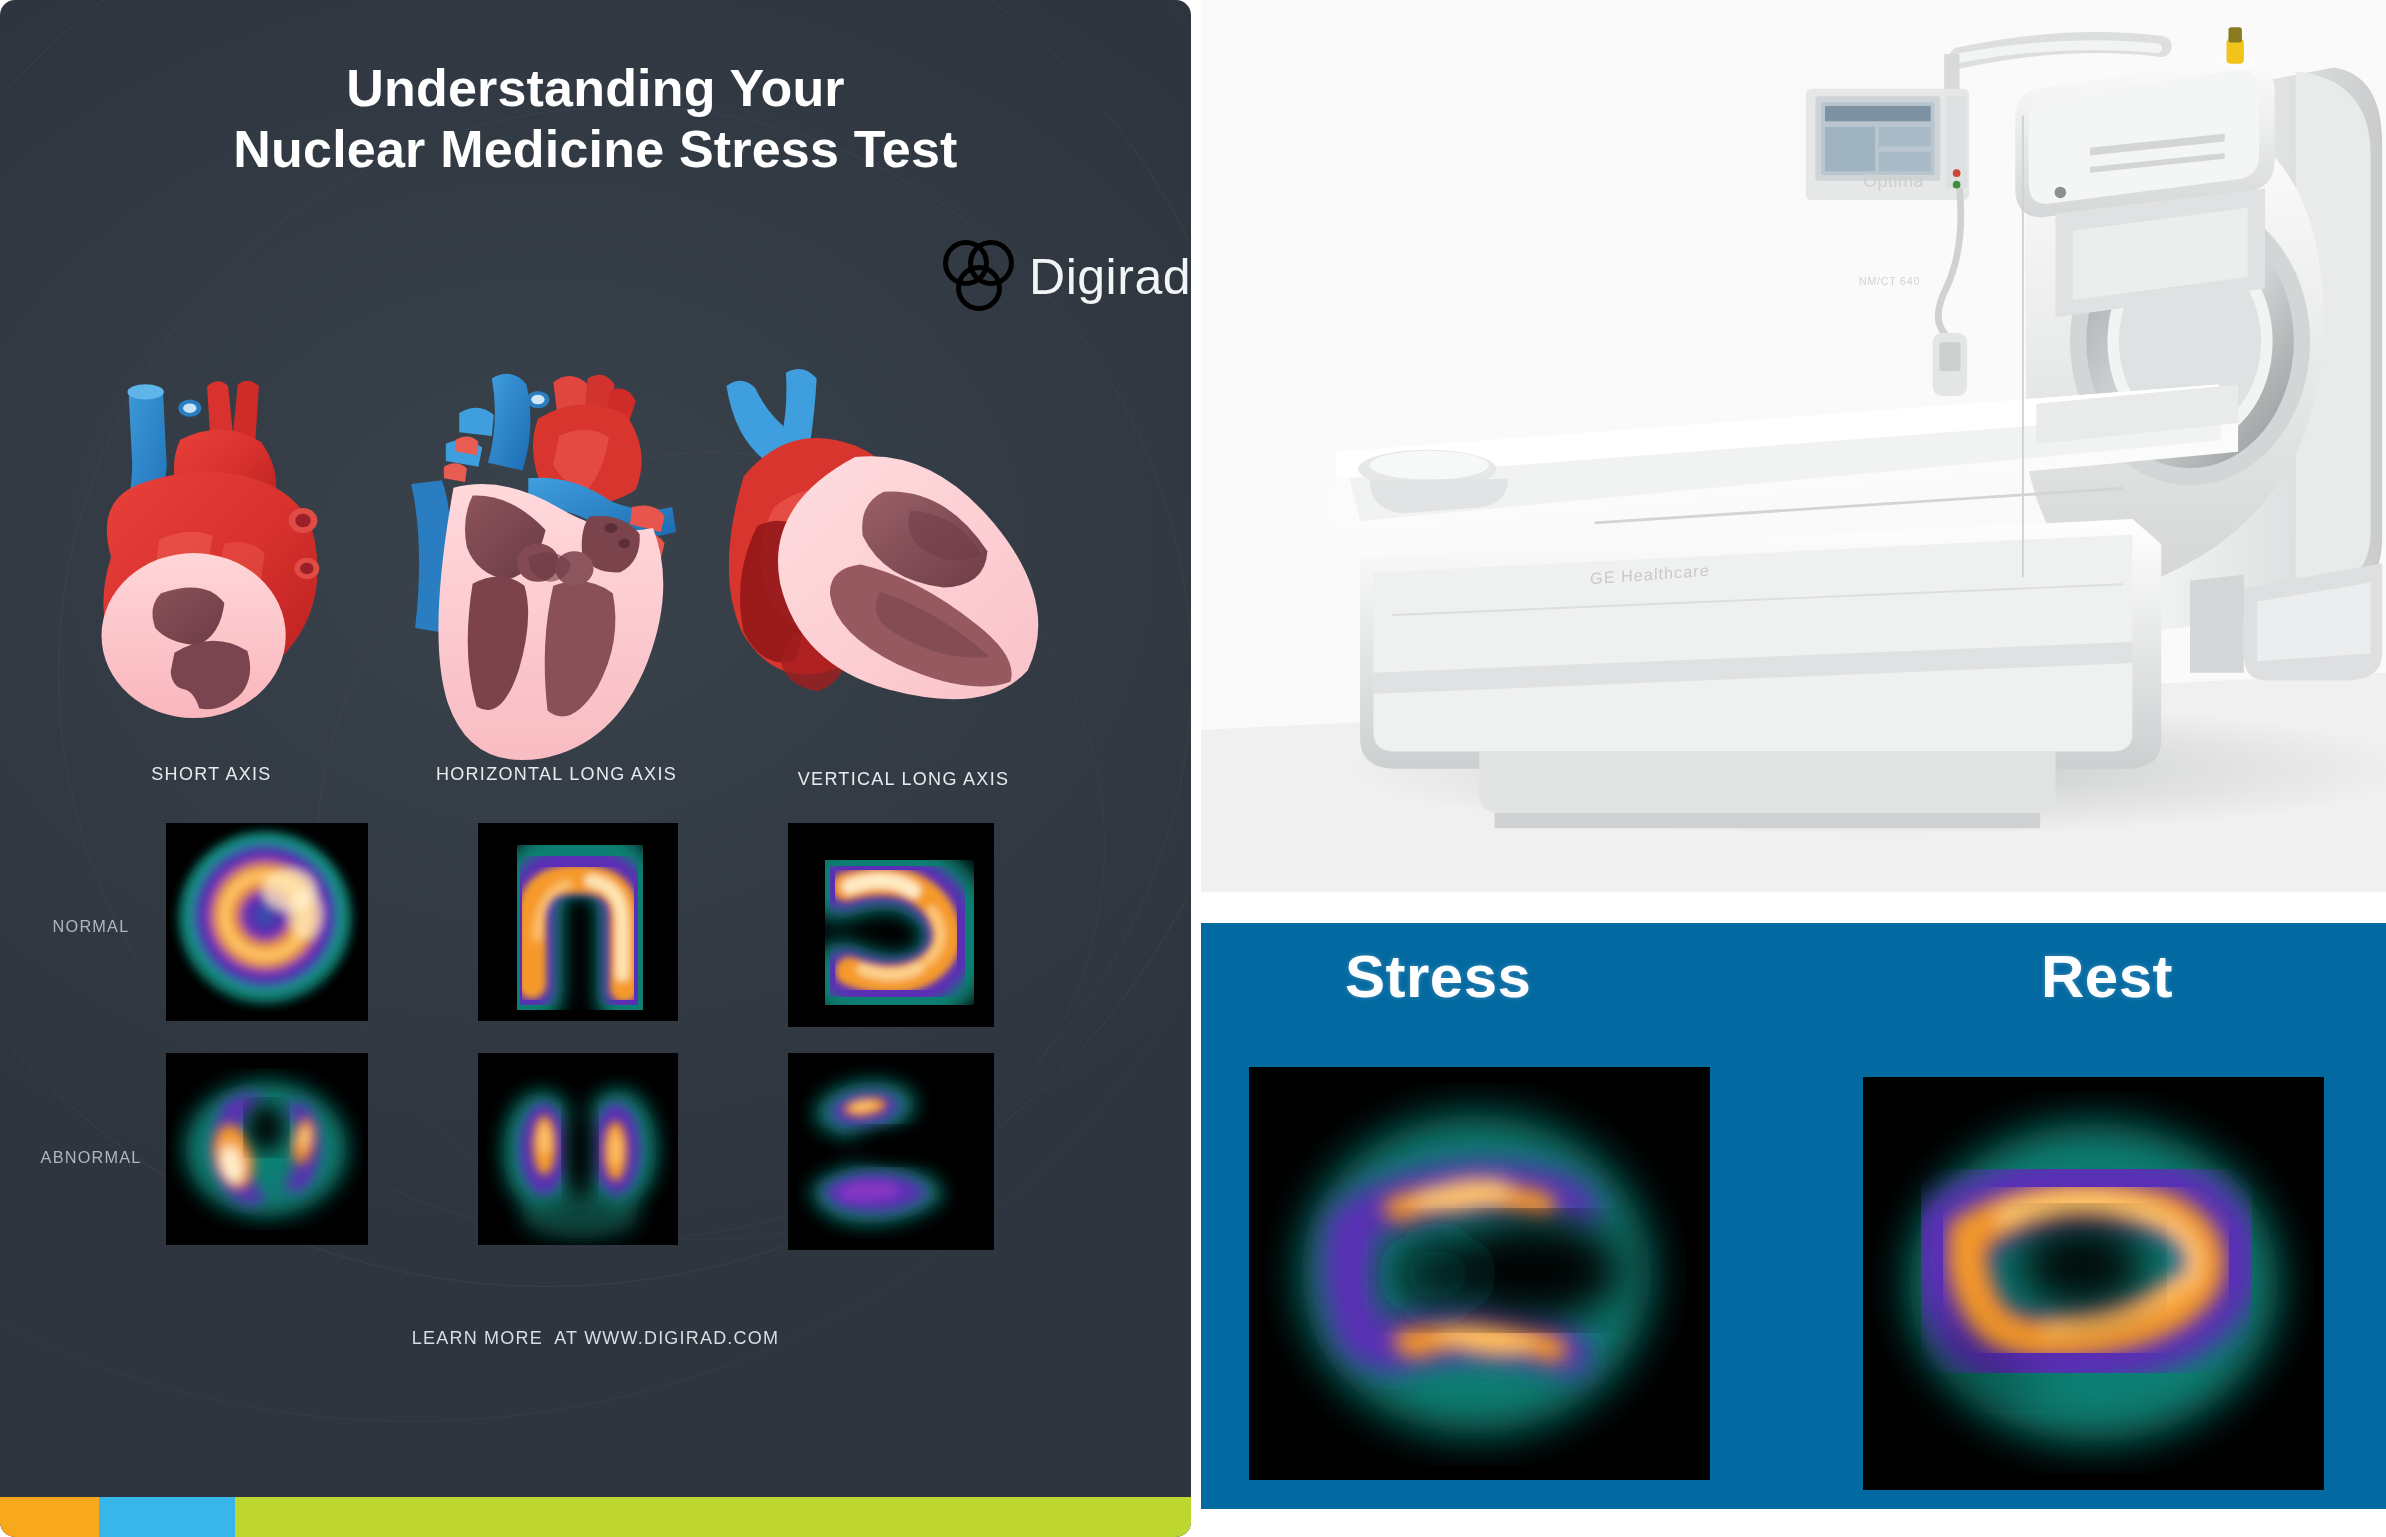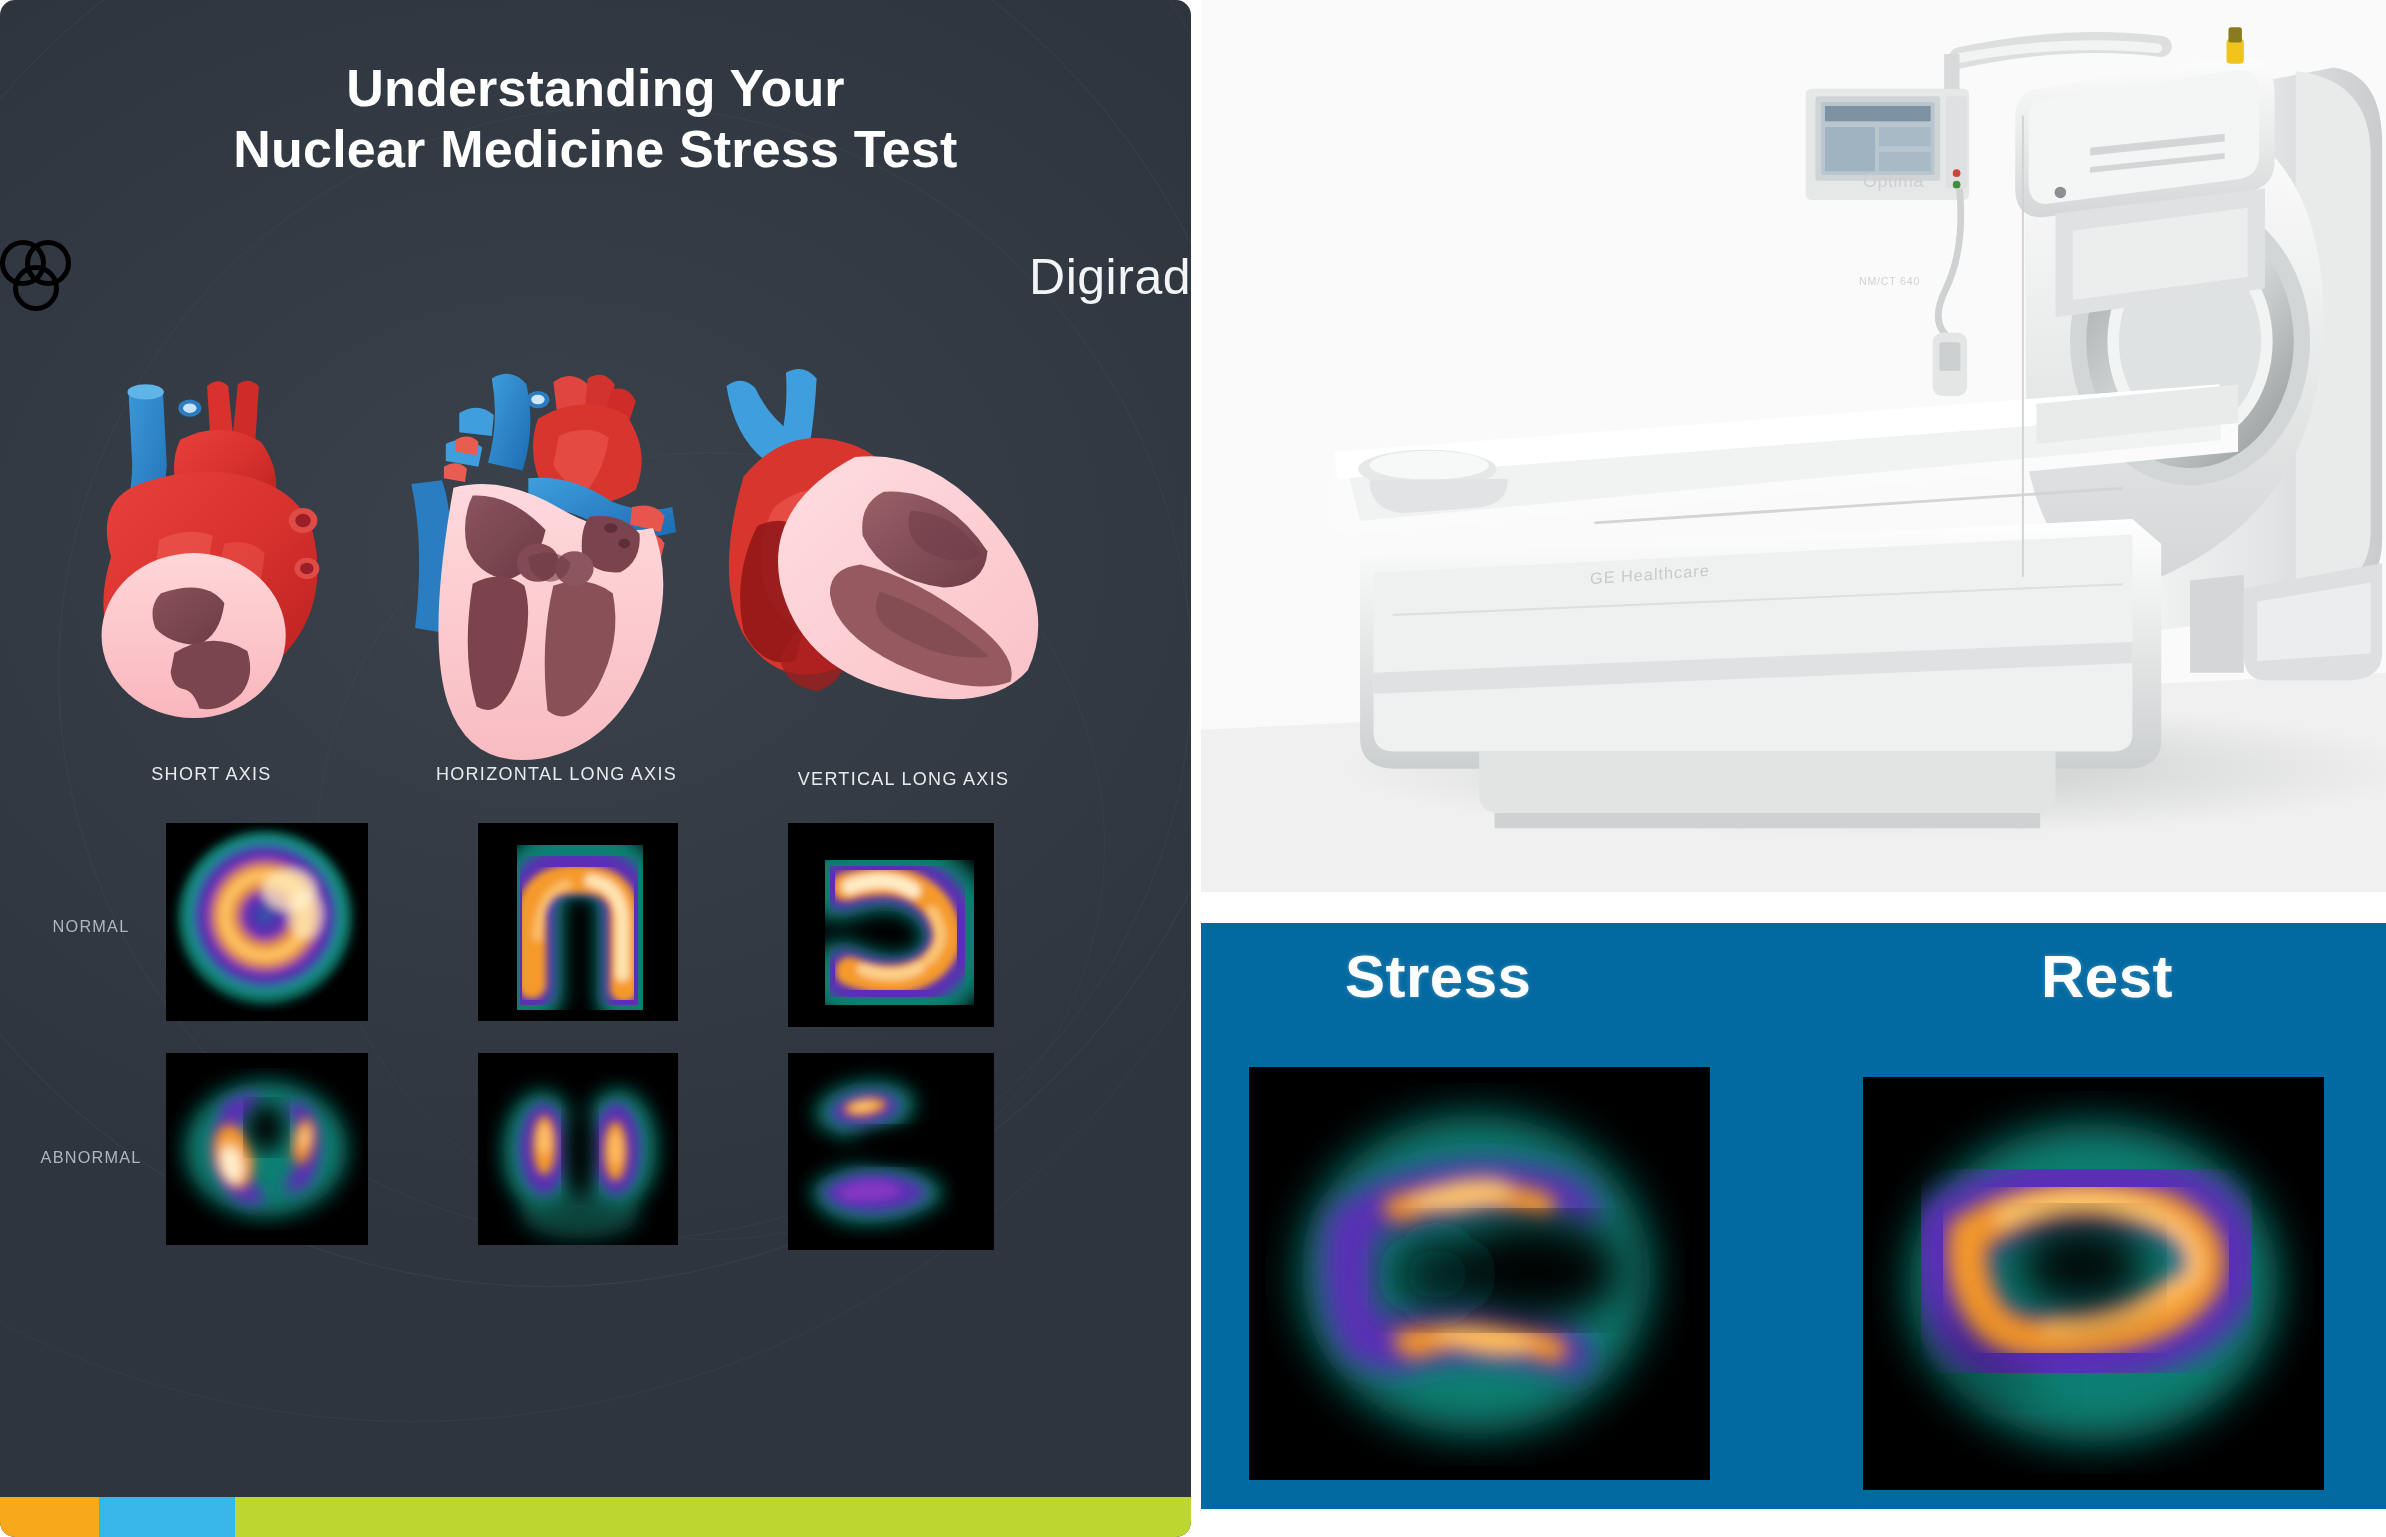--- a/index.html
+++ b/index.html
@@ -31,21 +31,21 @@
   .arc4 { width:788px; height:788px; left:317px; top:452px; border-color:rgba(255,255,255,0.03); }
 
   #title-block { position:absolute; left:0; top:58px; width:1191px; text-align:center; }
   #title-block .line {
     color:#ffffff; font-weight:bold; font-size:52px; line-height:1.18;
     letter-spacing:0.2px;
   }
 
   #logo-row {
     position:absolute; left:0; top:238px; width:1191px;
-    display:flex; align-items:center; justify-content:space-between; gap:11px;
+    display:flex; align-items:center; justify-content:flex-end; gap:11px;
   }
   #logo-mark { position:relative; width:75px; height:77px; }
   #logo-mark span {
     position:absolute; border-radius:50%; border:5.8px solid; background:transparent;
   }
   #logo-c-green { width:46px; height:46px; left:0px;  top:1.9px;  border-color:#8cc63f; }
   #logo-c-amber { width:46px; height:46px; left:25px; top:1.9px;  border-color:#f5a623; }
   #logo-c-cyan  { width:46px; height:46px; left:12.5px; top:27px; border-color:#29abe2; }
   #logo-text { color:#f2f4f6; font-size:50px; letter-spacing:0.5px; }
 
@@ -493,20 +493,21 @@
             <ellipse cx="78" cy="55" rx="13" ry="5" fill="#ffc46e" transform="rotate(-8 78 55)"></ellipse>
             <path d="M52 142 Q78 128 110 136 Q124 142 110 150 Q78 158 56 152 Z" fill="#8a39c4" opacity="0.9"></path>
           </g>
           <g filter="url(#blurF)">
             <ellipse cx="112" cy="96" rx="44" ry="18" fill="#000"></ellipse>
           </g>
         </svg>
       </div>
     </div>
 
+    <div id="learn-more">LEARN MORE  AT WWW.DIGIRAD.COM</div>
 
     <div id="color-bar">
       <div class="seg" id="seg-orange" style="background:#f7a81b;"></div>
       <div class="seg" id="seg-cyan" style="background:#37b6e9;"></div>
       <div class="seg" id="seg-green" style="background:#bed630;"></div>
     </div>
   </div>
 
   <div id="scanner-photo">
     <svg viewBox="0 0 1244 928" xmlns="http://www.w3.org/2000/svg">

